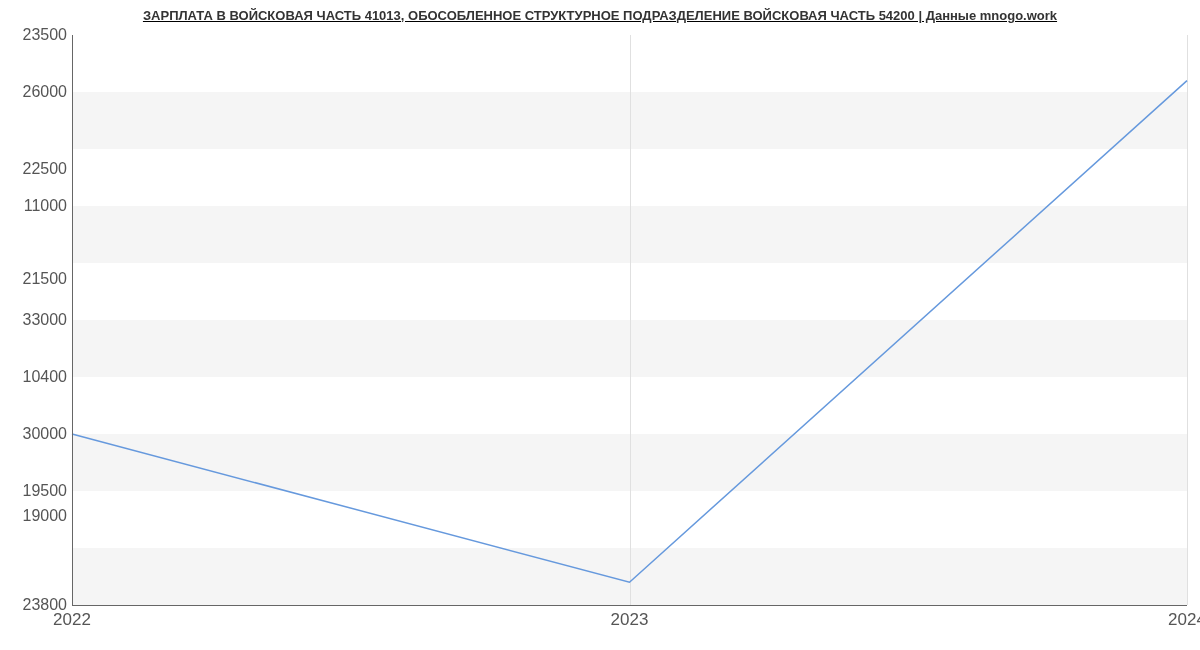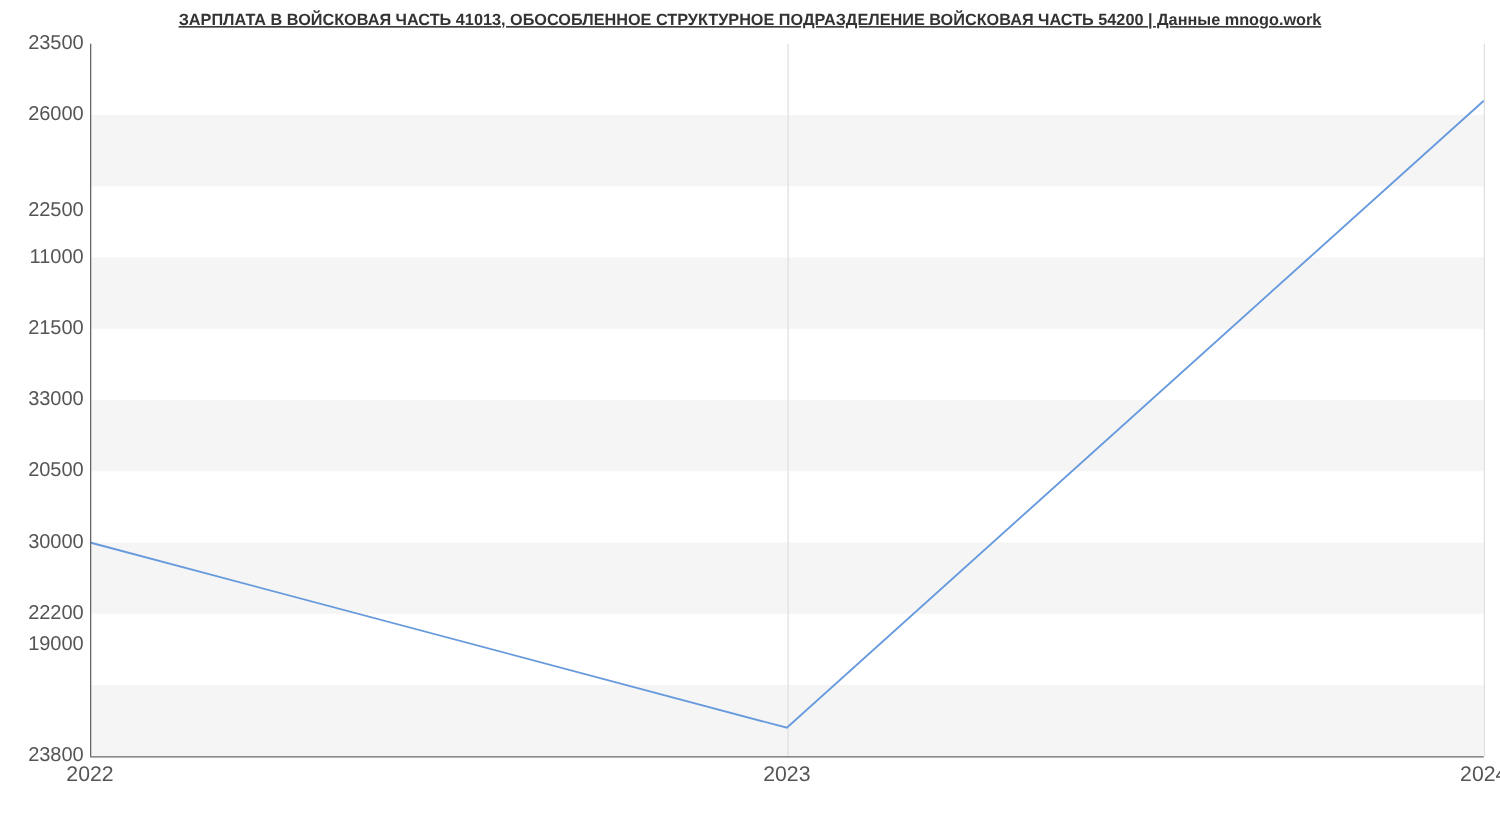--- a/index.html
+++ b/index.html
@@ -99,25 +99,25 @@
     <svg class="line-svg" viewBox="0 0 1115 570" preserveAspectRatio="none">
       <polyline id="series" class="series-line" points="0,399 557.5,547.2 1115,45.60000000000002"></polyline>
     </svg>
     <div class="axis-line" style="left:0;top:0;width:1px;height:570px;"></div>
     <div class="axis-line" style="left:0;top:570px;width:1115px;height:1px;"></div>
   </div>
 
   <div id="yticks">
       <div class="y-tick-label" style="top: 605px;">23800</div>
       <div class="y-tick-label" style="top: 516px;">19000</div>
-      <div class="y-tick-label" style="top: 491px;">22200</div>
+      <div class="y-tick-label" style="top: 491px;">19500</div>
       <div class="y-tick-label" style="top: 434px;">30000</div>
-      <div class="y-tick-label" style="top: 377px;">20500</div>
+      <div class="y-tick-label" style="top: 377px;">10400</div>
       <div class="y-tick-label" style="top: 320px;">33000</div>
-      <div class="y-tick-label" style="top: 263px; text-align: right;">21500</div>
+      <div class="y-tick-label" style="top: 279px; text-align: right;">21500</div>
       <div class="y-tick-label" style="top: 206px;">11000</div>
       <div class="y-tick-label" style="top: 149px; margin-top: 20px;">22500</div>
       <div class="y-tick-label" style="top: 92px;">26000</div>
       <div class="y-tick-label" style="top: 35px;">23500</div>
     </div>
   <div id="xticks">
       <div class="x-tick-label" style="left: 72px;">2022</div>
       <div class="x-tick-label" style="left: 629.5px;">2023</div>
       <div class="x-tick-label" style="left: 1187px;">2024</div>
     </div>

